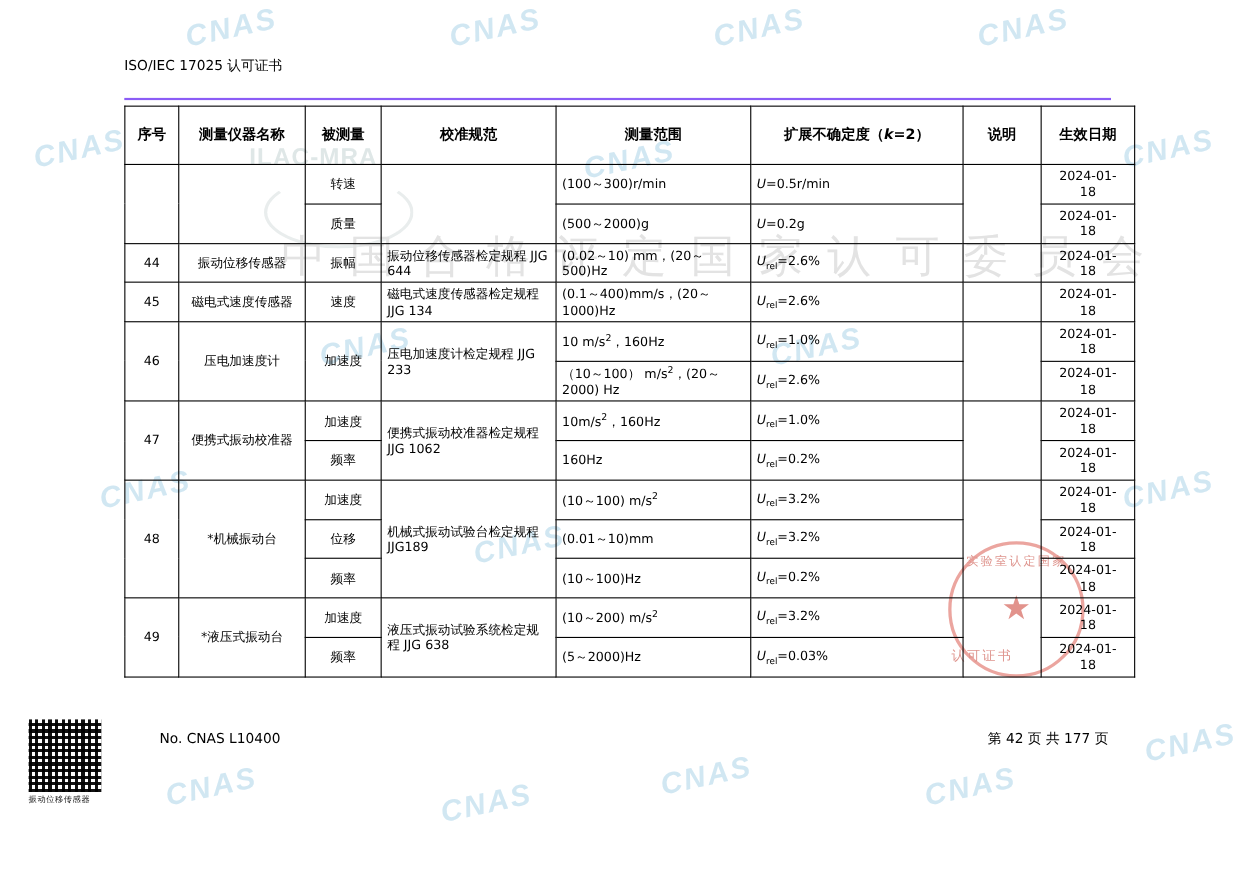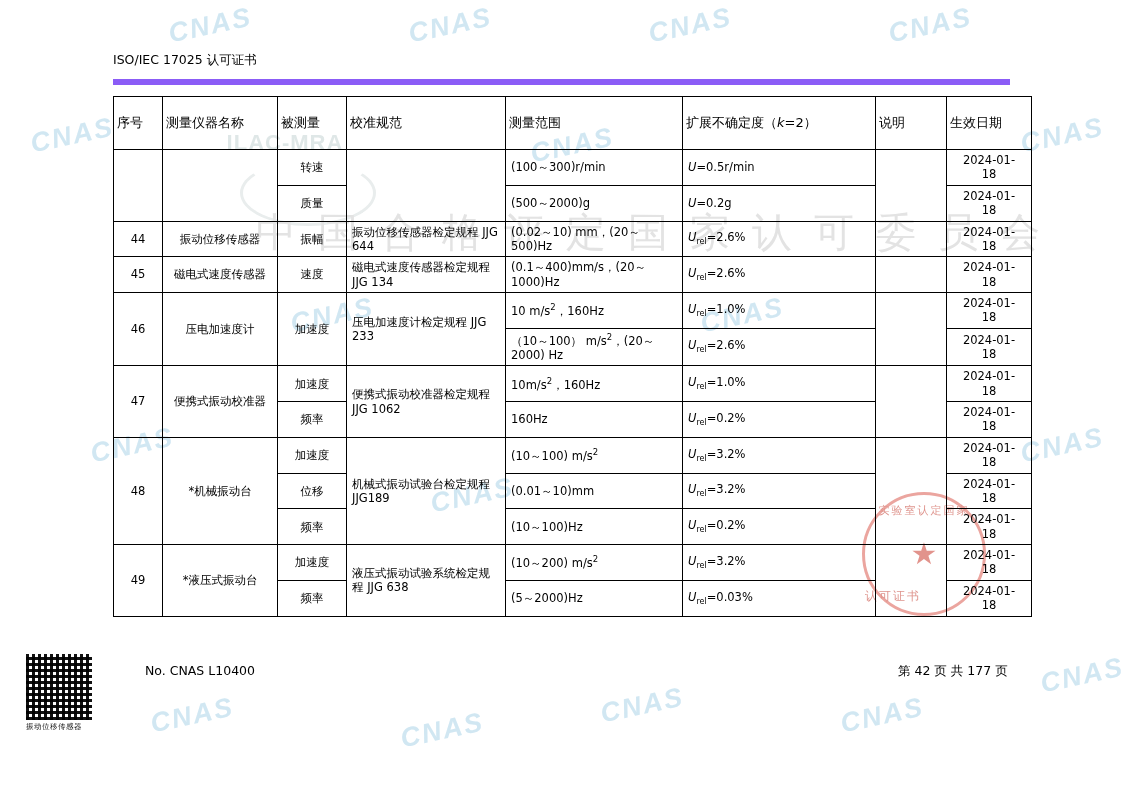--- a/index.html
+++ b/index.html
@@ -111,22 +111,22 @@
     position: relative;
     z-index: 2;
   }
   .doc-header {
     position: absolute;
     left: 113px;
     top: 52px;
     width: 897px;
     font-family: "DejaVu Sans", sans-serif;
     font-size: 12.5px;
-    padding-bottom: 10px;
-    border-bottom: 6px solid #8b5cf6;
+    padding-bottom: 20px;
+    border-bottom: 2px solid #8b5cf6;
   }
 
   
   table.cert {
     position: absolute;
     left: 113px;
     top: 96px;
     width: 899px;
     border-collapse: collapse;
     table-layout: fixed;
@@ -135,22 +135,22 @@
   table.cert td, table.cert th {
     border: 1px solid #000;
     padding: 3px 5px;
     vertical-align: middle;
     font-family: "DejaVu Sans", sans-serif;
     font-size: 11.5px;
     line-height: 1.25;
     background: transparent;
   }
   table.cert thead th {
-    text-align: left;
-    font-weight: normal;
+    text-align: center;
+    font-weight: bold;
     font-size: 13px;
     height: 40px;
     padding: 6px 3px;
   }
   .c-seq    { width: 42px;  text-align: center; }
   .c-name   { width: 108px; text-align: center; }
   .c-meas   { width: 62px;  text-align: center; }
   .c-spec   { width: 152px; }
   .c-range  { width: 170px; }
   .c-unc    { width: 186px; }

